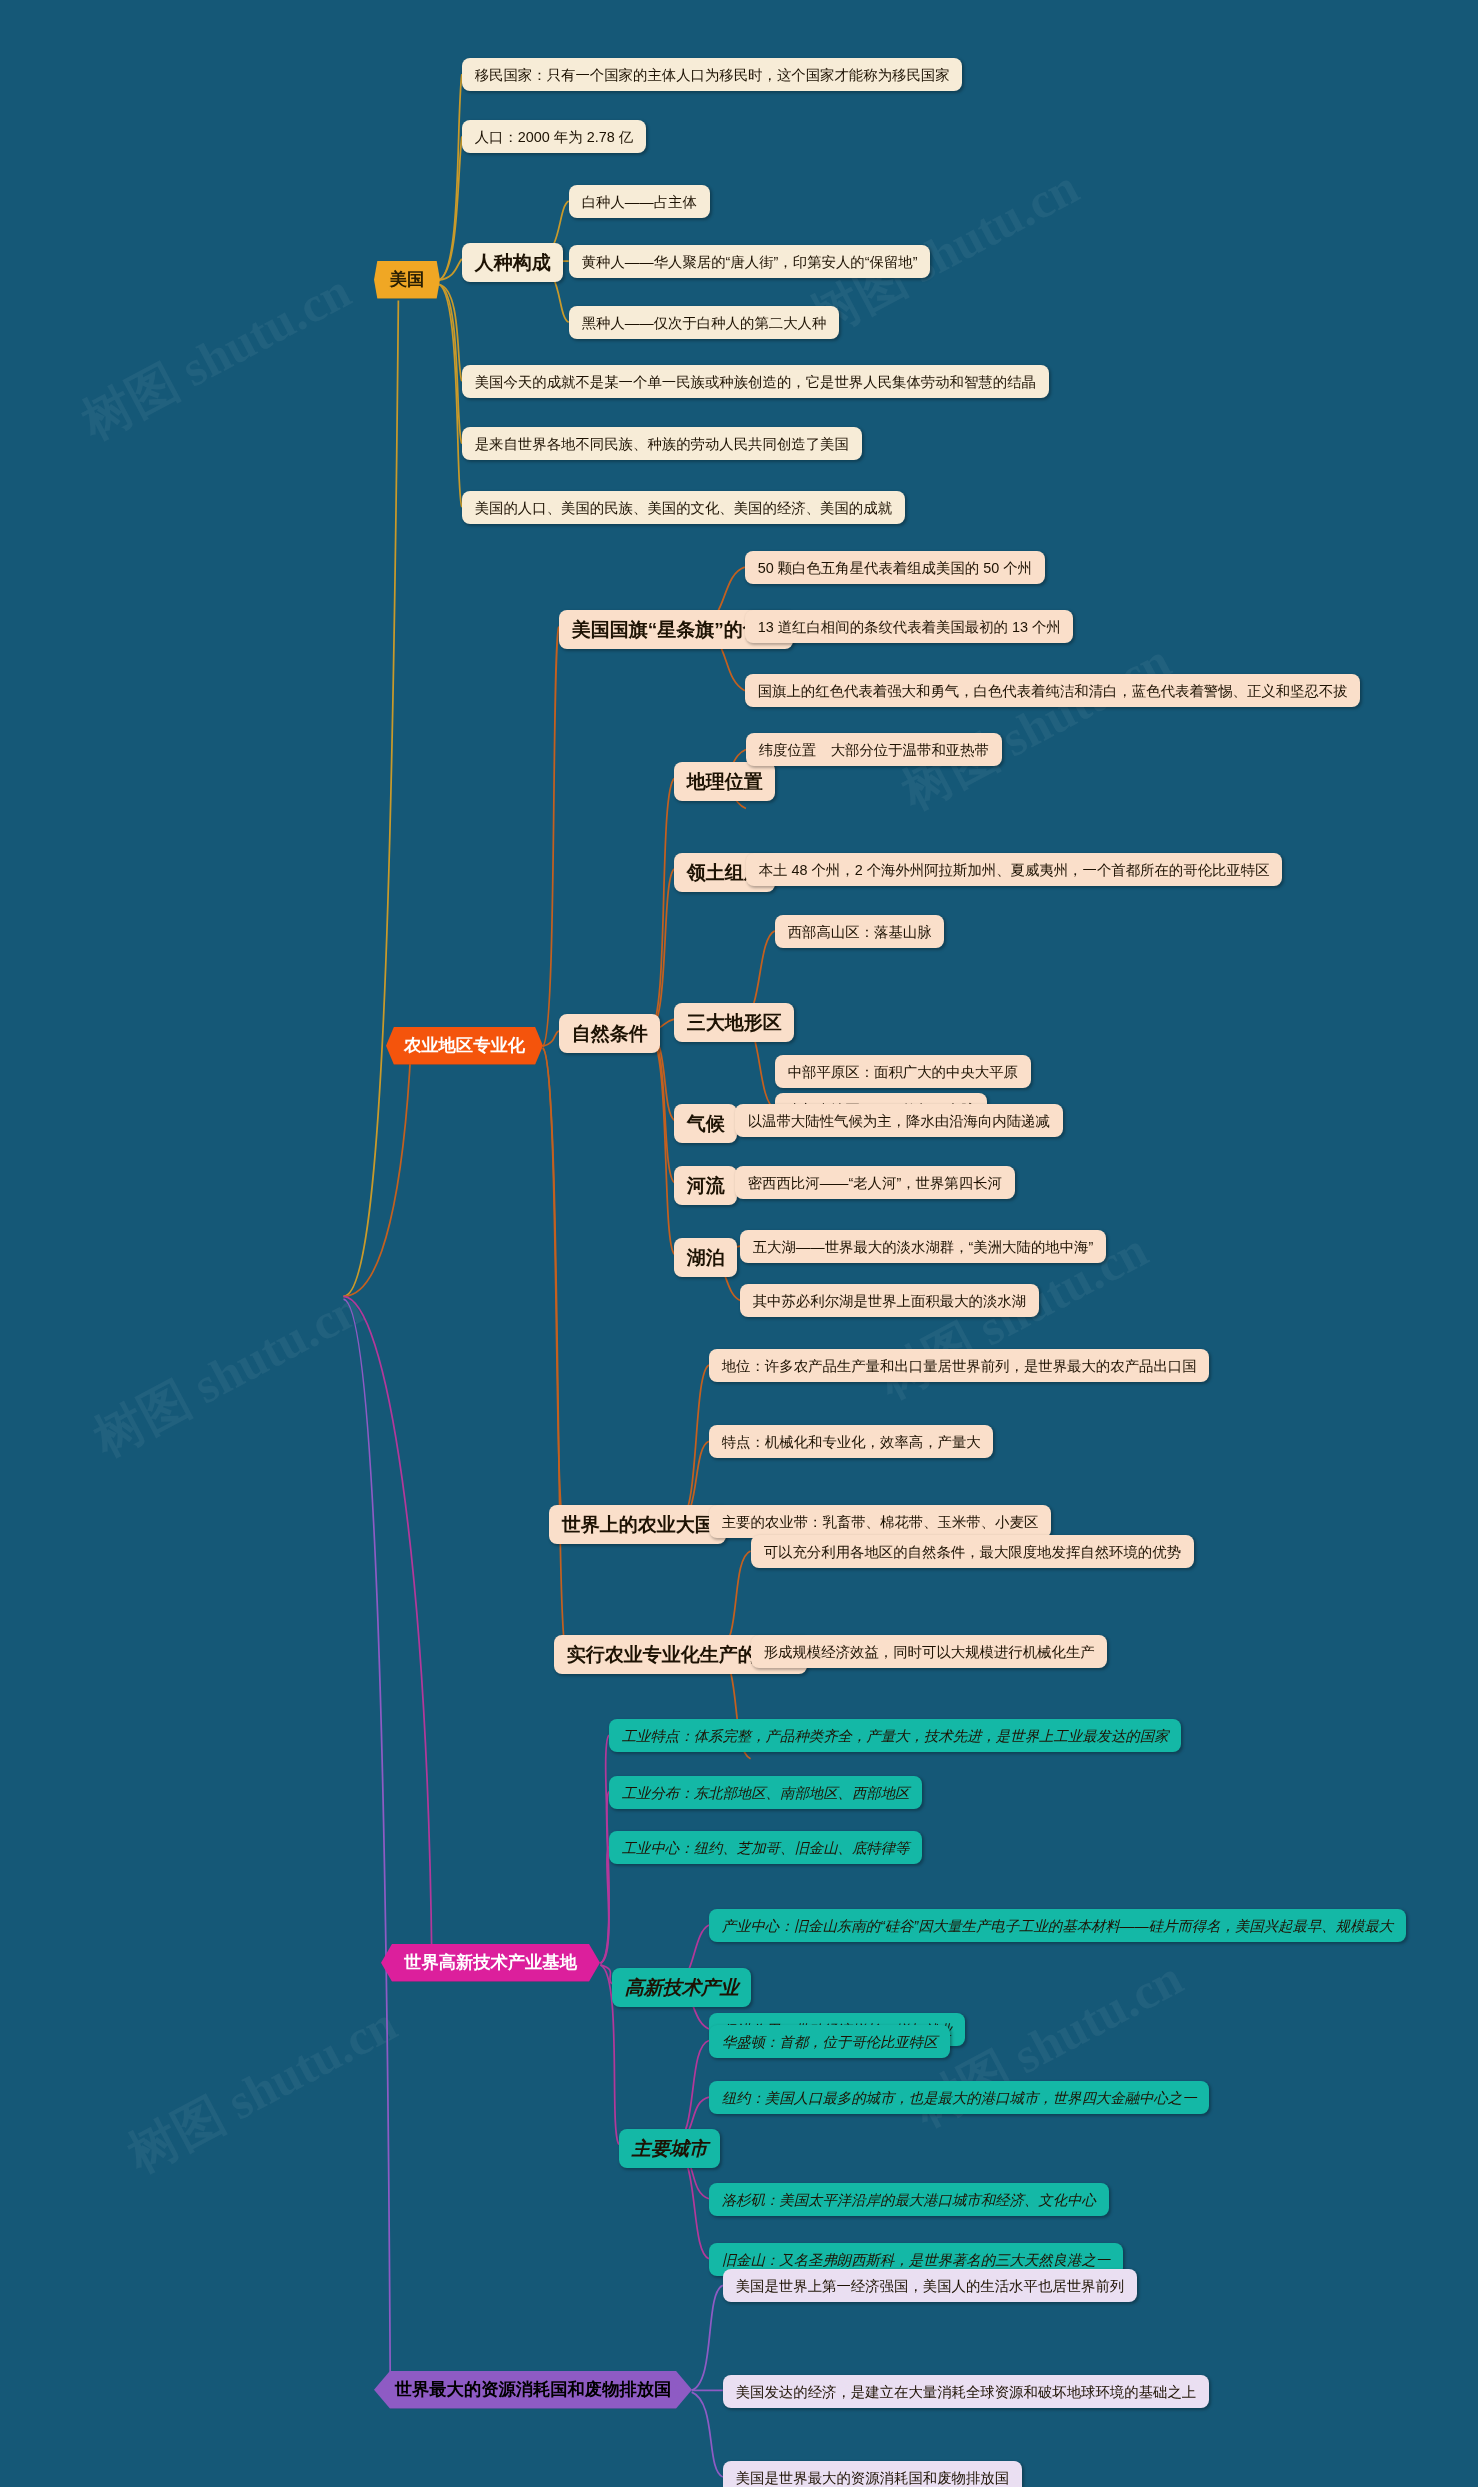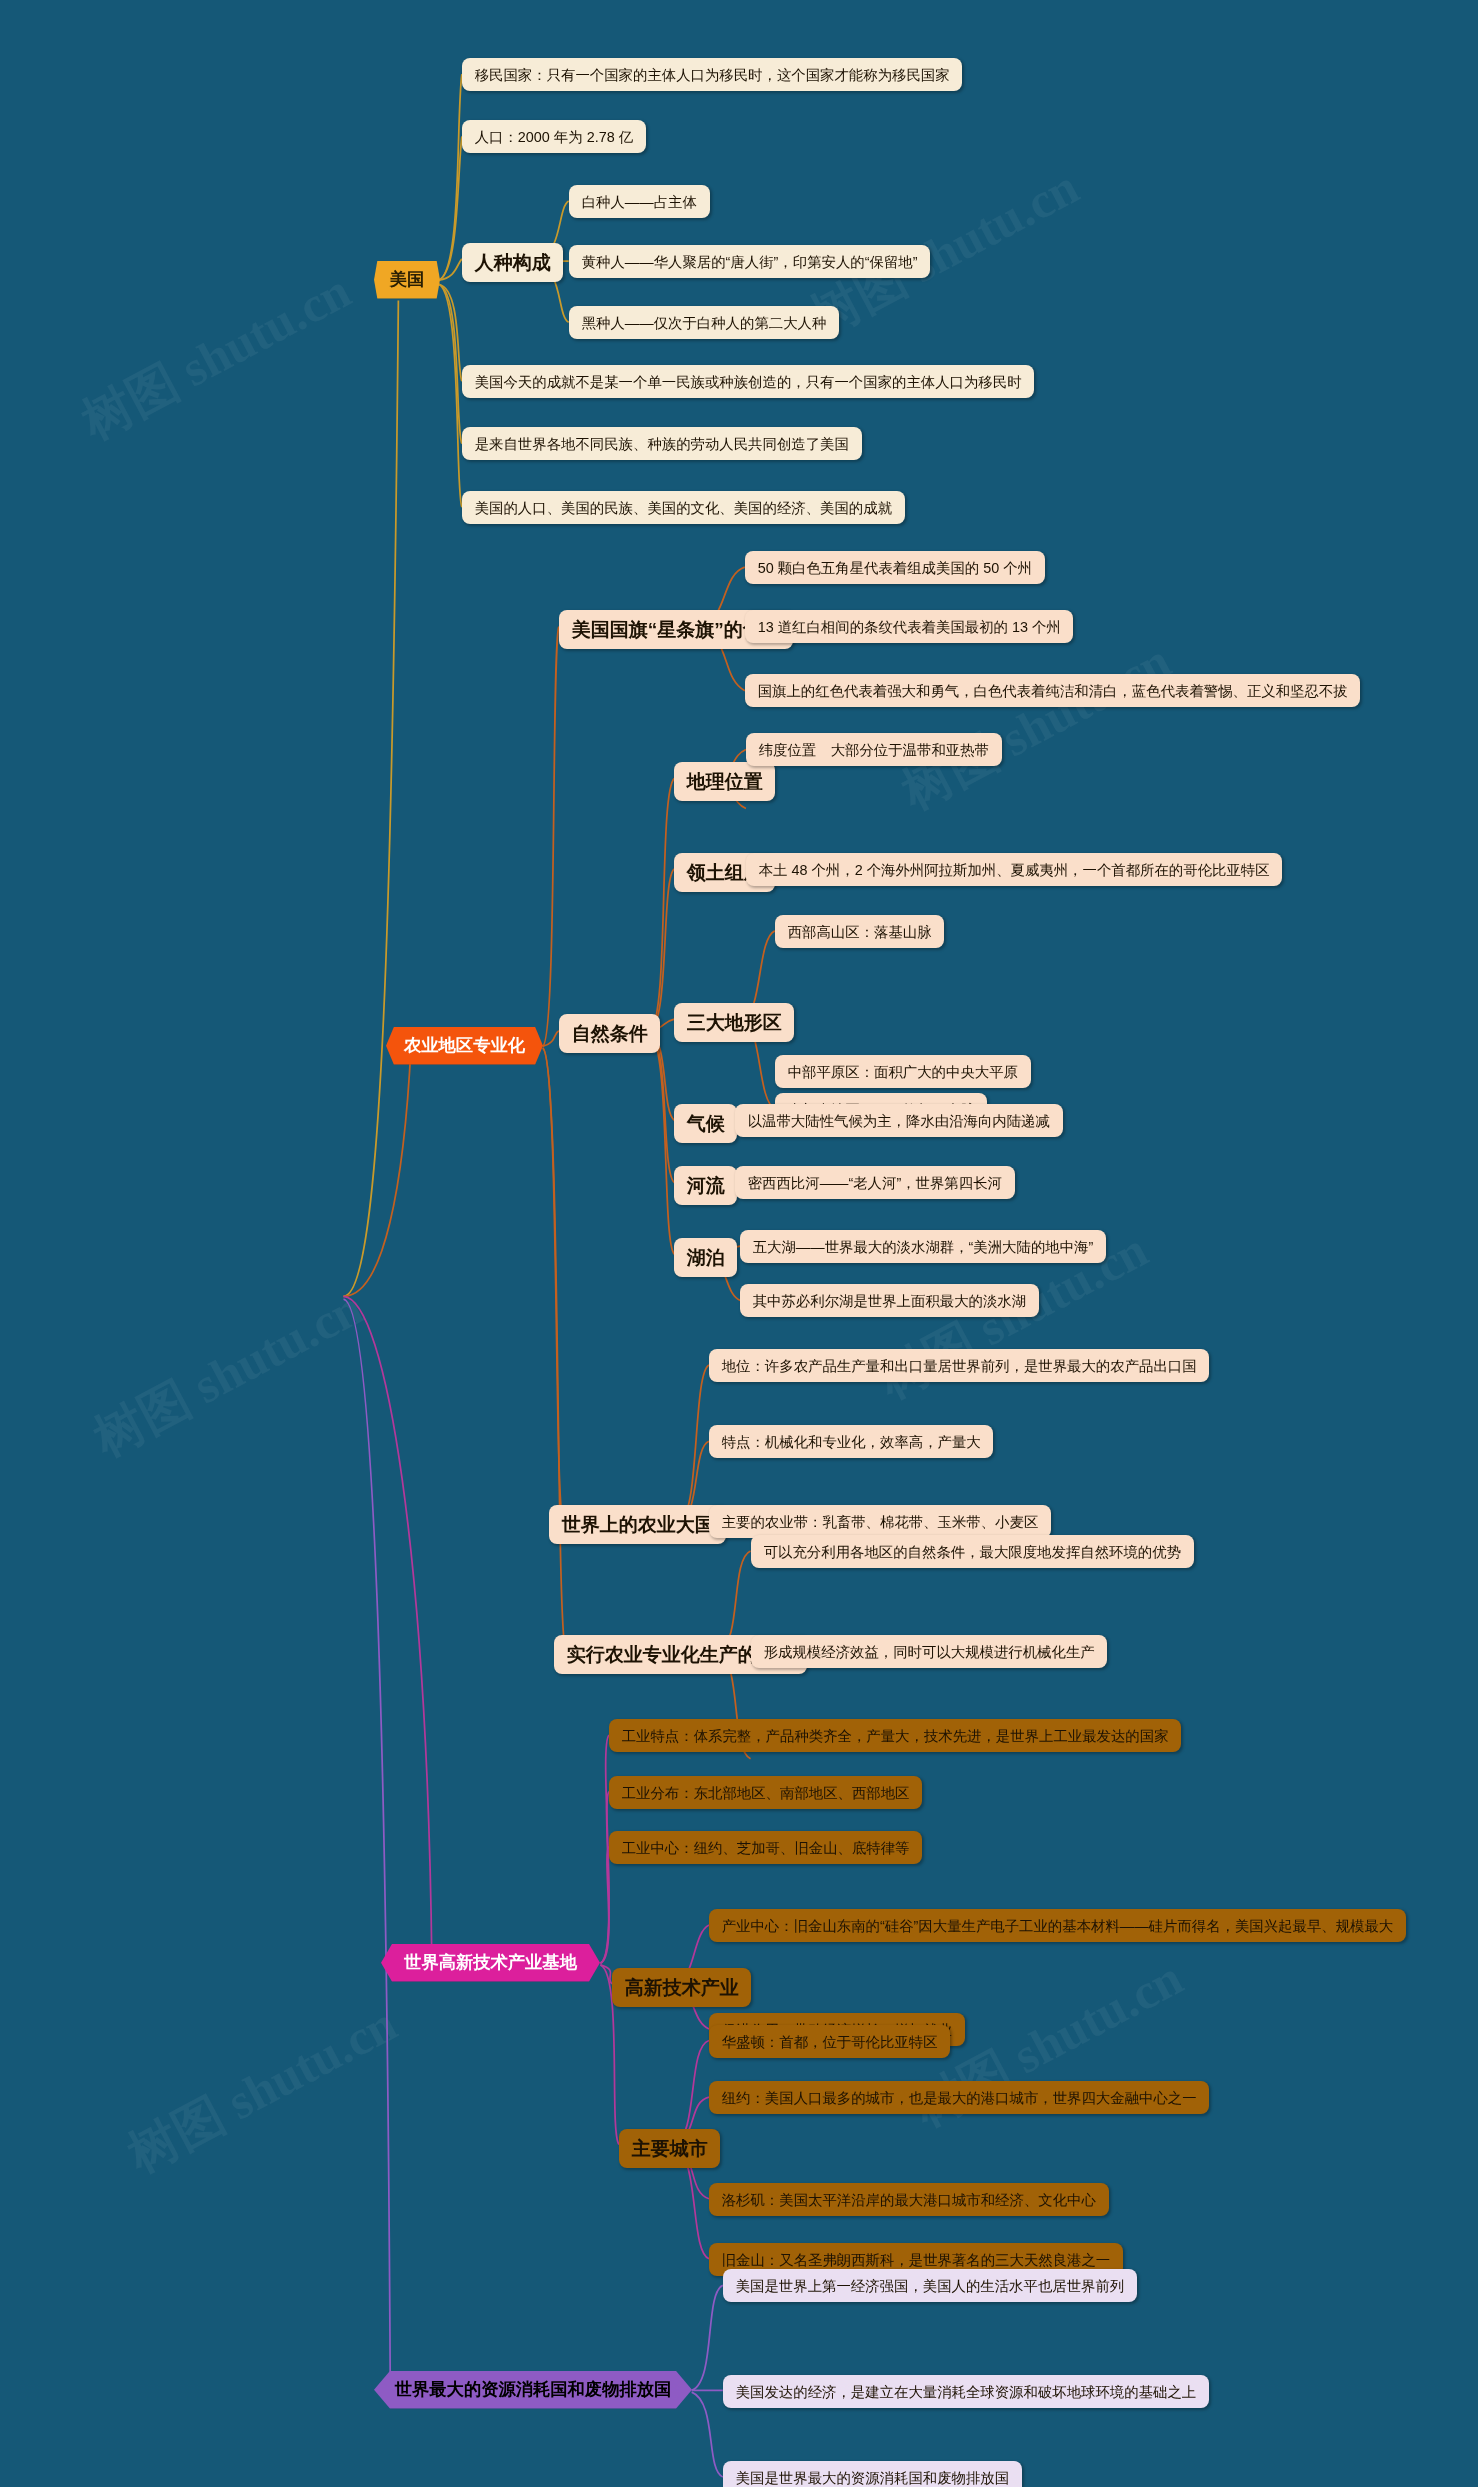--- a/index.html
+++ b/index.html
@@ -62,21 +62,21 @@
 
   
   .box {
     border-radius: 8px;
     padding: 7.5px 12.7px;
     font-size: 14.4px;
     color: #1d1203;
   }
   .box.t-cream  { background: #f7ecd7; }
   .box.t-peach  { background: #fadfca; }
-  .box.t-pink   { background: #a16207; }
+  .box.t-pink   { background: #14b8a6; font-style: italic; }
   .box.t-lilac  { background: #eadff2; }
 
   .box.lvl2 { font-size: 19px; font-weight: 600; }
 
   .wm {
     position: absolute;
     color: rgba(255,255,255,0.055);
     font-size: 50px;
     font-weight: 700;
     font-family: "Liberation Serif", "DejaVu Serif", serif;
@@ -184,21 +184,21 @@
   <div class="node box t-cream" style="left:462px; top:58px;">移民国家：只有一个国家的主体人口为移民时，这个国家才能称为移民国家</div>
 
   <div class="node box t-cream" style="left:462px; top:120px;">人口：2000 年为 2.78 亿</div>
 
   <div class="node box t-cream lvl2" style="left:462px; top:243px;">人种构成</div>
 
   <div class="node box t-cream" style="left:569px; top:185px;">白种人——占主体</div>
   <div class="node box t-cream" style="left:569px; top:245px;">黄种人——华人聚居的“唐人街”，印第安人的“保留地”</div>
   <div class="node box t-cream" style="left:569px; top:306px;">黑种人——仅次于白种人的第二大人种</div>
 
-  <div class="node box t-cream" style="left:462px; top:365px;">美国今天的成就不是某一个单一民族或种族创造的，只有一个国家的主体人口为移民时</div>
+  <div class="node box t-cream" style="left:462px; top:365px;">美国今天的成就不是某一个单一民族或种族创造的，它是世界人民集体劳动和智慧的结晶</div>
   <div class="node box t-cream" style="left:462px; top:427px;">是来自世界各地不同民族、种族的劳动人民共同创造了美国</div>
   <div class="node box t-cream" style="left:462px; top:491px;">美国的人口、美国的民族、美国的文化、美国的经济、美国的成就</div>
 
   <div class="node lvl1 c-deep" style="left:386px; top:1027px; width:157px;">农业地区专业化</div>
 
   <div class="node box t-peach lvl2" style="left:559px; top:610px;">美国国旗“星条旗”的含义</div>
   <div class="node box t-peach" style="left:745px; top:551px;">50 颗白色五角星代表着组成美国的 50 个州</div>
   <div class="node box t-peach" style="left:745px; top:610px;">13 道红白相间的条纹代表着美国最初的 13 个州</div>
   <div class="node box t-peach" style="left:745px; top:674px;">国旗上的红色代表着强大和勇气，白色代表着纯洁和清白，蓝色代表着警惕、正义和坚忍不拔</div>
 

